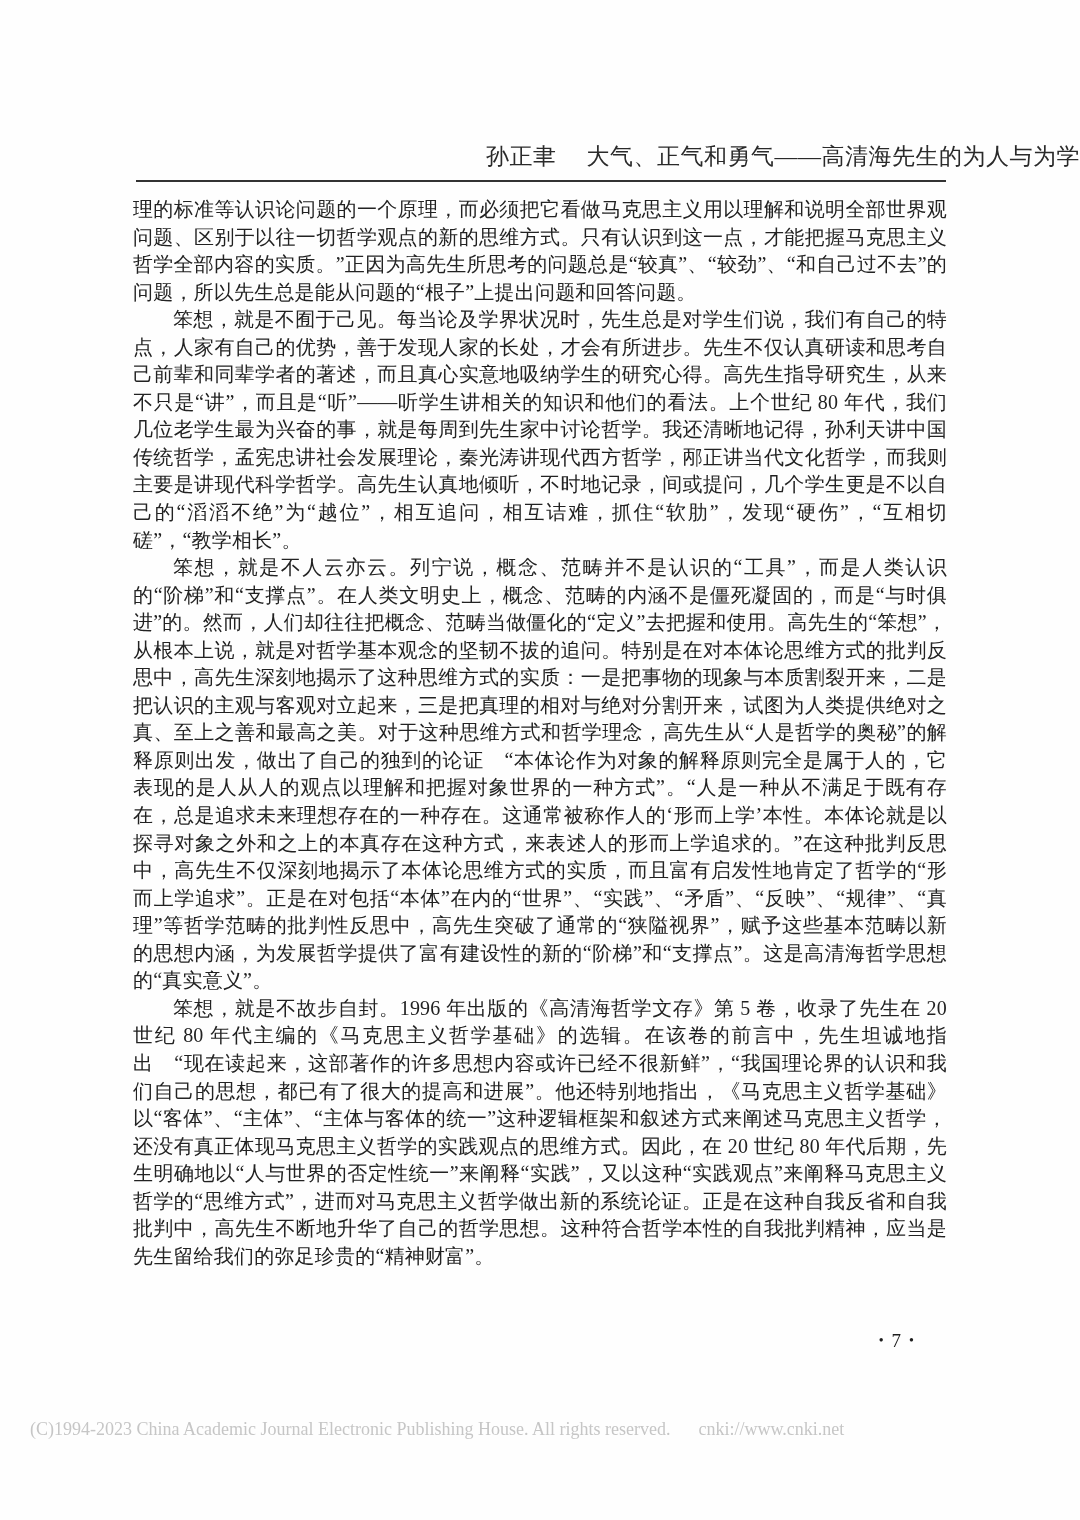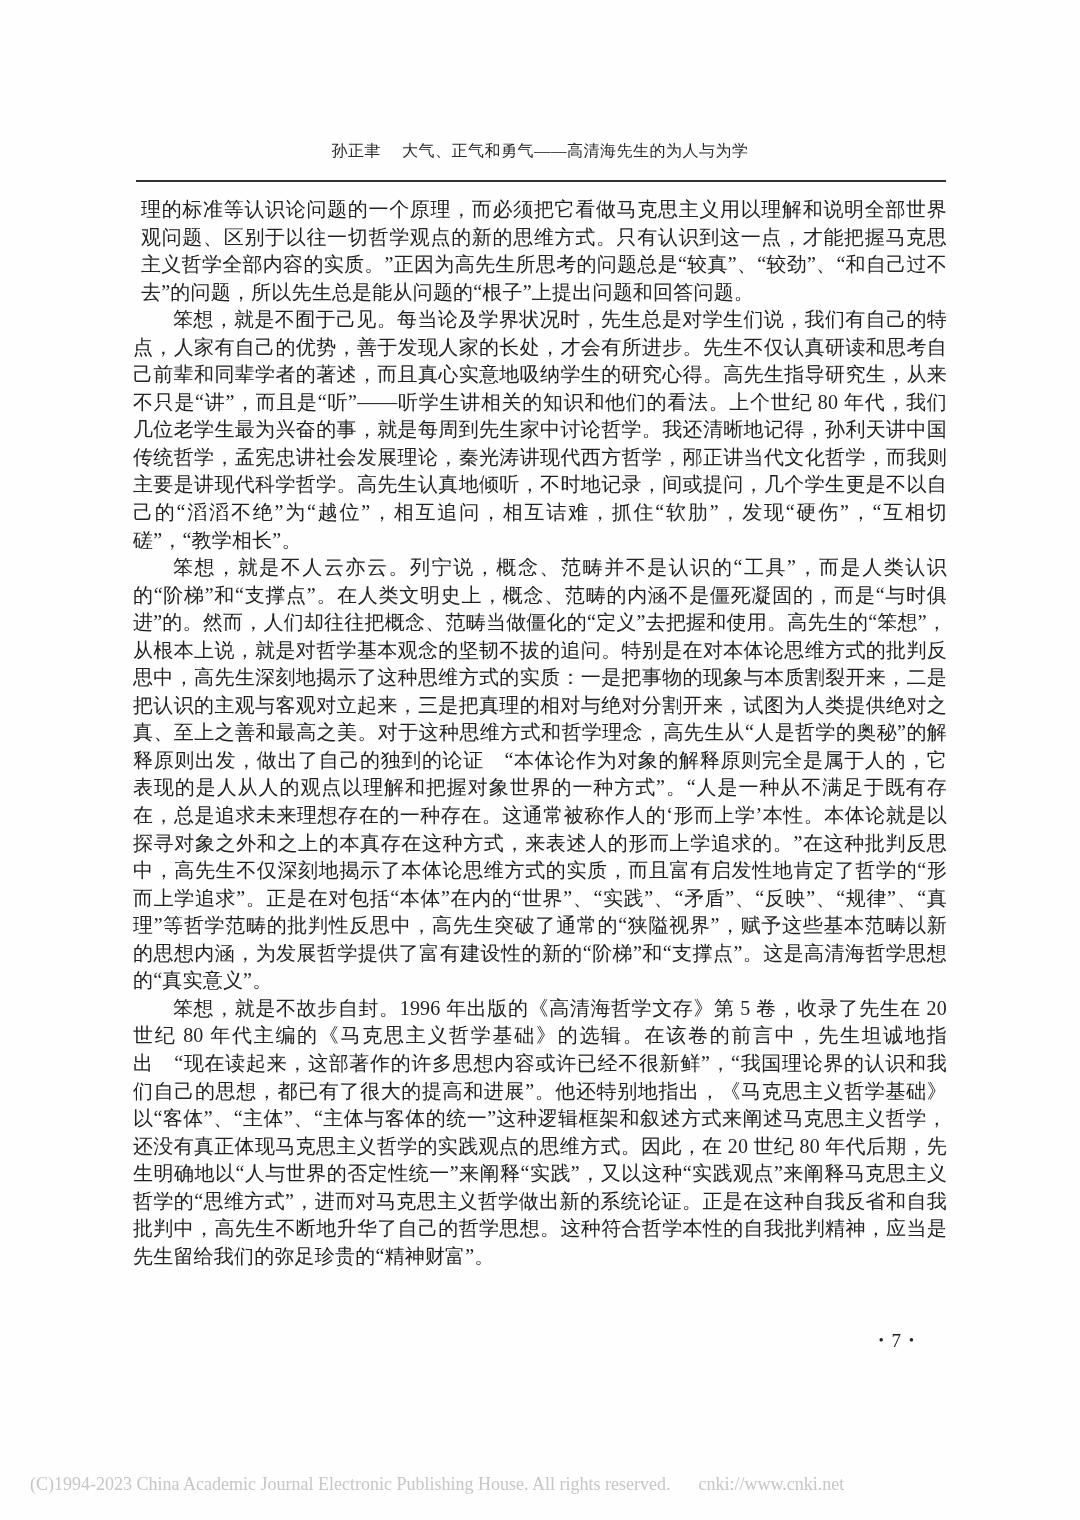--- a/index.html
+++ b/index.html
@@ -13,22 +13,22 @@
     height: 1520px;
     background: #fefefe;
     overflow: hidden;
     font-family: "Liberation Serif", "DejaVu Serif", serif;
   }
   .running-head {
     position: absolute;
     top: 141px;
     left: 0;
     width: 100%;
-    text-align: center;
-    font-size: 16px;
+    text-align: right;
+    font-size: 23px;
     color: #2a2a2a;
     letter-spacing: 0.5px;
     white-space: nowrap;
   }
   .running-head .author {
     margin-right: 1.3em;
   }
   .head-rule {
     position: absolute;
     top: 180px;
@@ -48,39 +48,38 @@
     color: #222222;
     letter-spacing: 0.2px;
   }
   .article-body p {
     margin: 0;
     padding: 0;
     text-indent: 2em;
   }
   .article-body p.continuation {
     text-indent: 0;
-    margin-left: 8px;
   }
   .page-number {
     position: absolute;
     top: 1330px;
     right: 158px;
     font-size: 19px;
     color: #1d1d1d;
     letter-spacing: 2px;
     white-space: nowrap;
   }
   .page-number .dot {
     font-size: 14px;
     vertical-align: 2px;
     padding: 0 6px;
   }
   .footer {
     position: absolute;
-    top: 1474px;
+    top: 1419px;
     left: 30px;
     width: 1022px;
     display: flex;
     align-items: baseline;
     gap: 28px;
     font-size: 18px;
     color: #c6c6c6;
     white-space: nowrap;
   }
 </style>

